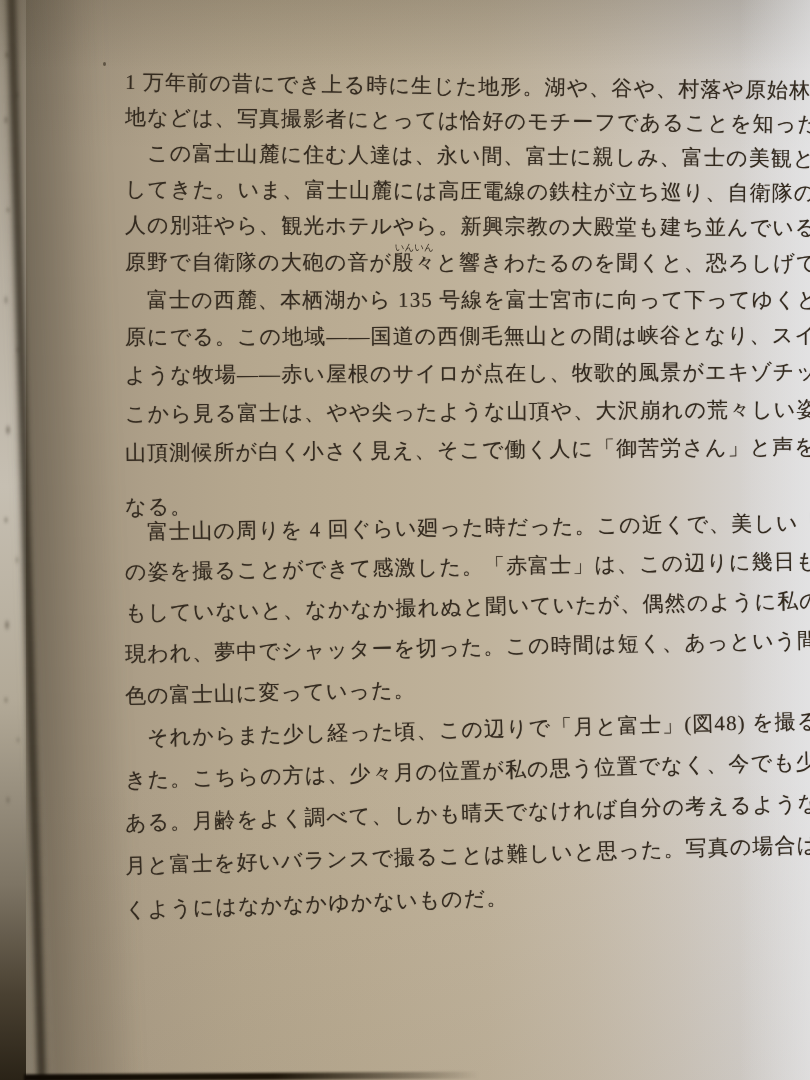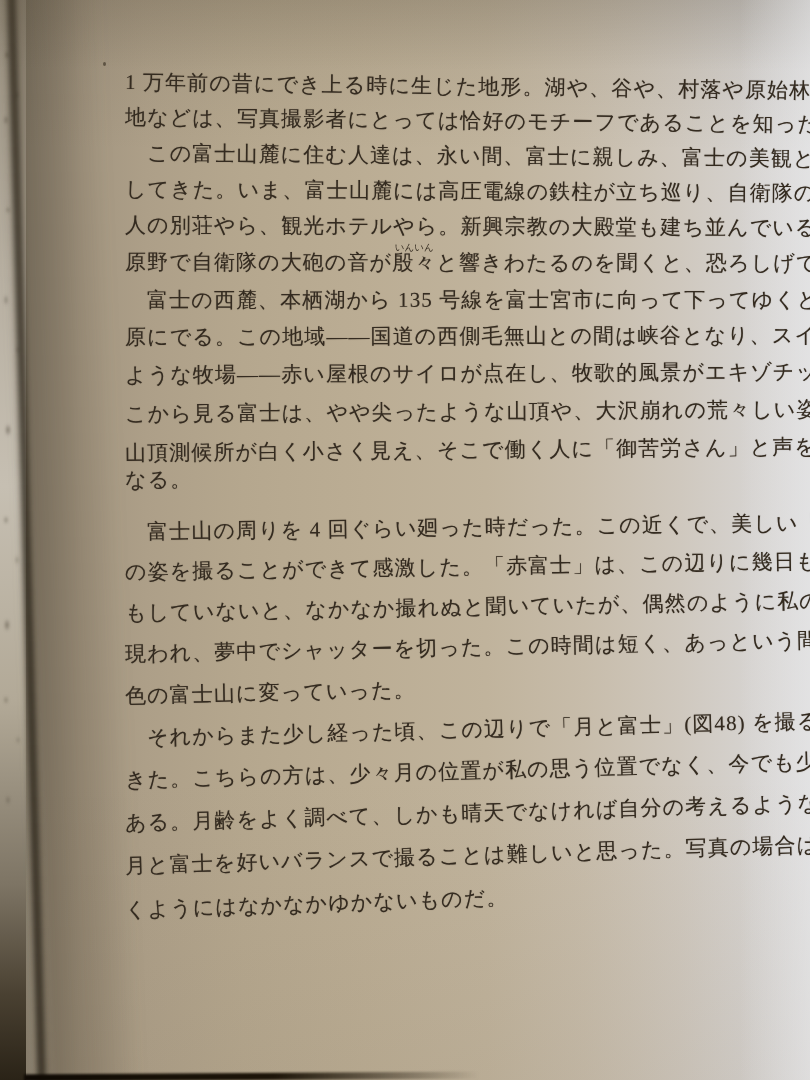--- a/index.html
+++ b/index.html
@@ -124,21 +124,21 @@
       <div class="text-line" style="top: 97.21px; transform: rotate(0.595deg);">地などは、写真撮影者にとっては恰好のモチーフであることを知った。</div>
       <div class="text-line" style="top: 132.84px; transform: rotate(0.47deg);">　この富士山麓に住む人達は、永い間、富士に親しみ、富士の美観と自然を愛</div>
       <div class="text-line" style="top: 168.89px; transform: rotate(0.345deg);">してきた。いま、富士山麓には高圧電線の鉄柱が立ち巡り、自衛隊の宿舎、個</div>
       <div class="text-line" style="top: 205.36px; transform: rotate(0.22deg);">人の別荘やら、観光ホテルやら。新興宗教の大殿堂も建ち並んでいる。広大な</div>
       <div class="text-line" style="top: 242.25px; transform: rotate(0.0949999deg);">原野で自衛隊の大砲の音が<ruby>殷々<rt>いんいん</rt></ruby>と響きわたるのを聞くと、恐ろしげである。</div>
       <div class="text-line" style="top: 279.56px; transform: rotate(-0.03deg);">　富士の西麓、本栖湖から 135 号線を富士宮市に向って下ってゆくと、朝霧高</div>
       <div class="text-line" style="top: 317.29px; transform: rotate(-0.155deg);">原にでる。この地域——国道の西側毛無山との間は峡谷となり、スイス辺りの</div>
       <div class="text-line" style="top: 355.44px; transform: rotate(-0.28deg);">ような牧場——赤い屋根のサイロが点在し、牧歌的風景がエキゾチックだ。こ</div>
       <div class="text-line" style="top: 394.01px; transform: rotate(-0.405deg);">こから見る富士は、やや尖ったような山頂や、大沢崩れの荒々しい姿が目立つ。</div>
       <div class="text-line" style="top: 433px; transform: rotate(-0.53deg);">山頂測候所が白く小さく見え、そこで働く人に「御苦労さん」と声をかけたく</div>
-      <div class="text-line" style="top: 460px; transform: rotate(-0.655deg);">なる。</div>
+      <div class="text-line" style="top: 487px; transform: rotate(-0.655deg);">なる。</div>
       <div class="text-line" style="top: 512.24px; transform: rotate(-0.78deg);">　富士山の周りを 4 回ぐらい廻った時だった。この近くで、美しい「赤富士」</div>
       <div class="text-line" style="top: 552.49px; transform: rotate(-0.905deg);">の姿を撮ることができて感激した。「赤富士」は、この辺りに幾日もキャンプで</div>
       <div class="text-line" style="top: 593.16px; transform: rotate(-1.03deg);">もしていないと、なかなか撮れぬと聞いていたが、偶然のように私の目の前に</div>
       <div class="text-line" style="top: 634.25px; transform: rotate(-1.155deg);">現われ、夢中でシャッターを切った。この時間は短く、あっという間に暗い暮</div>
       <div class="text-line" style="top: 675.76px; transform: rotate(-1.28deg);">色の富士山に変っていった。</div>
       <div class="text-line" style="top: 717.69px; transform: rotate(-1.405deg);">　それからまた少し経った頃、この辺りで「月と富士」(図48) を撮ることがで</div>
       <div class="text-line" style="top: 760.04px; transform: rotate(-1.53deg);">きた。こちらの方は、少々月の位置が私の思う位置でなく、今でも少し残念で</div>
       <div class="text-line" style="top: 802.81px; transform: rotate(-1.655deg);">ある。月齢をよく調べて、しかも晴天でなければ自分の考えるような位置に、</div>
       <div class="text-line" style="top: 846px; transform: rotate(-1.78deg);">月と富士を好いバランスで撮ることは難しいと思った。写真の場合は、絵を描</div>
       <div class="text-line" style="top: 889.61px; transform: rotate(-1.905deg);">くようにはなかなかゆかないものだ。</div>

